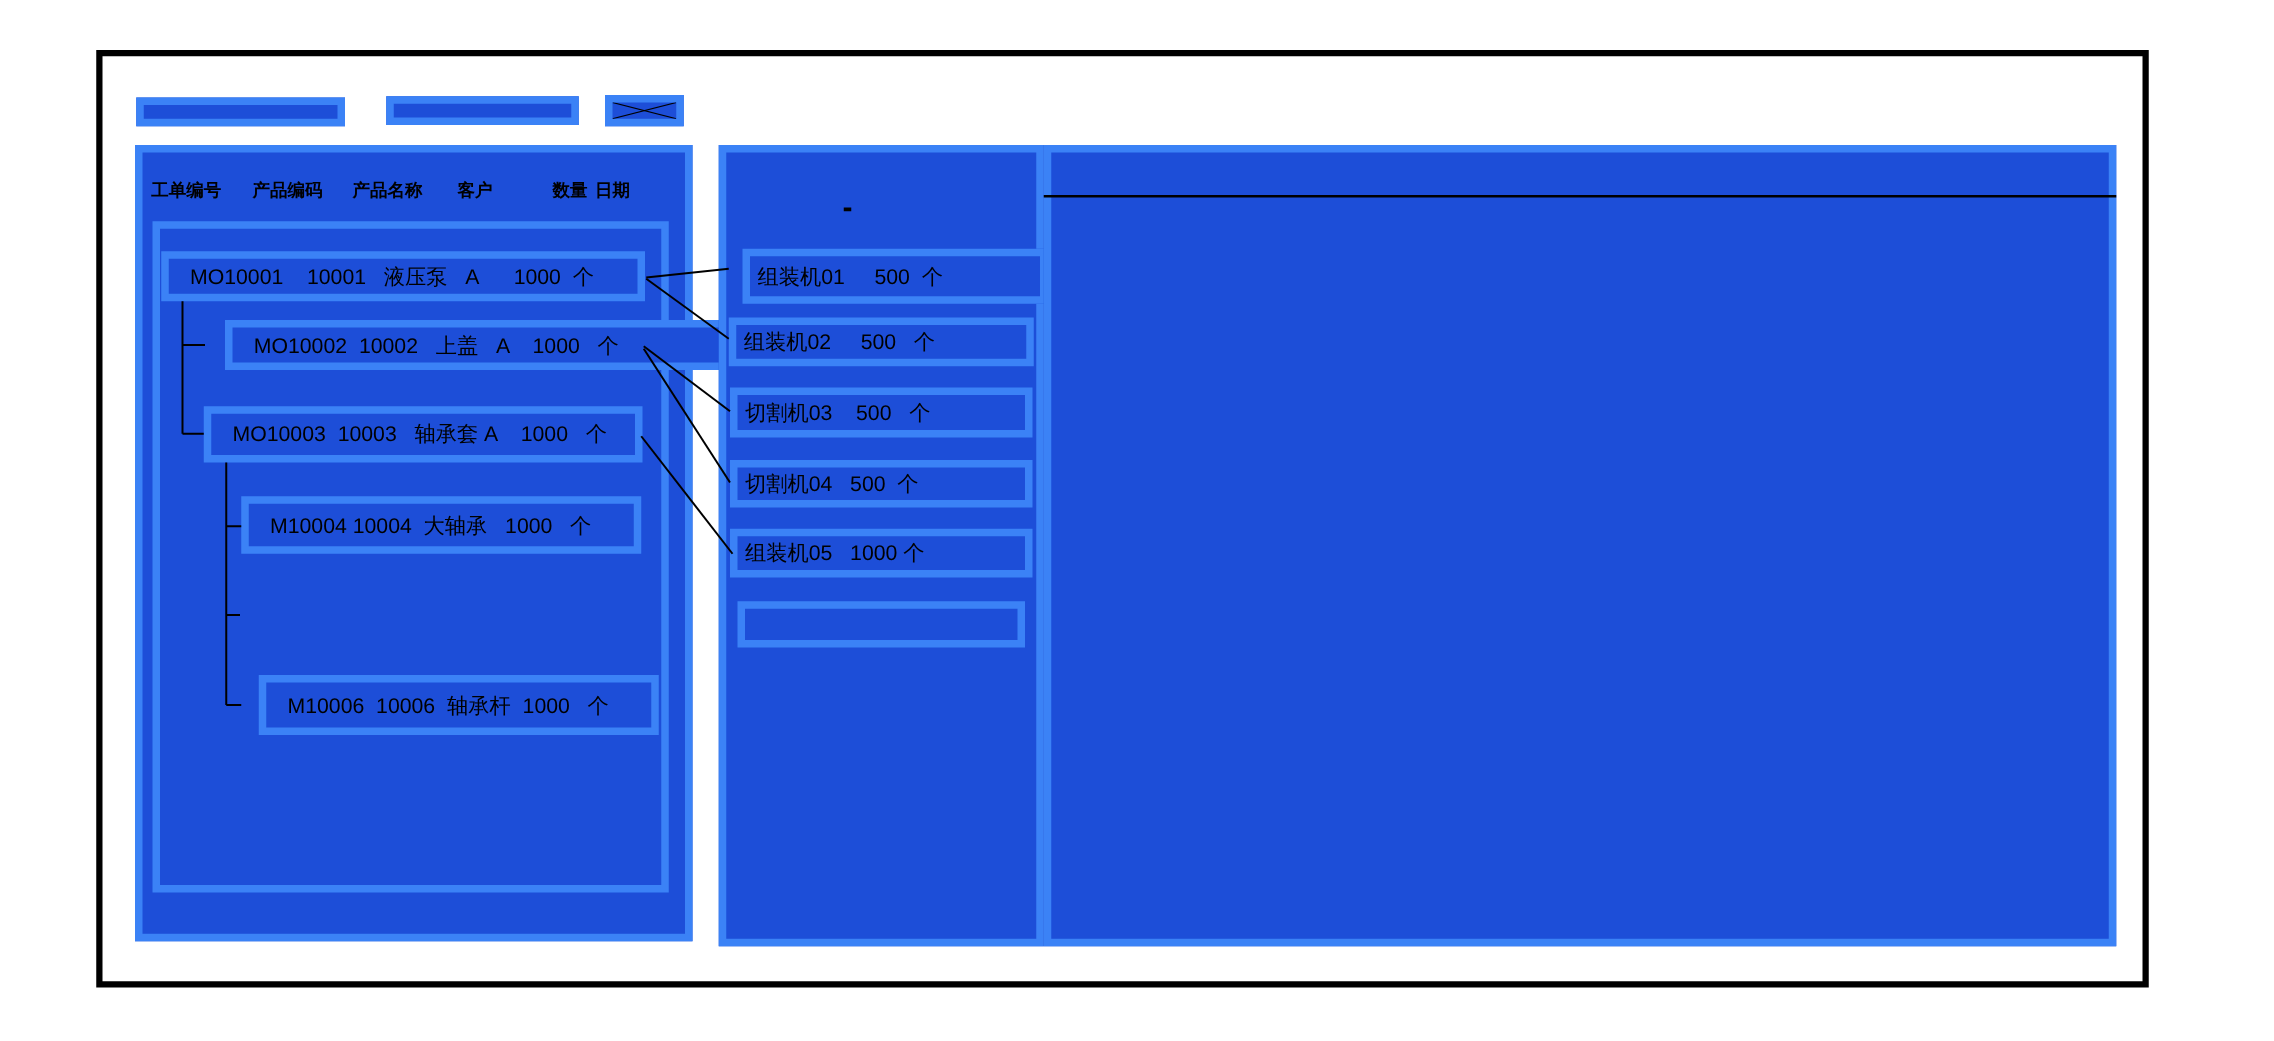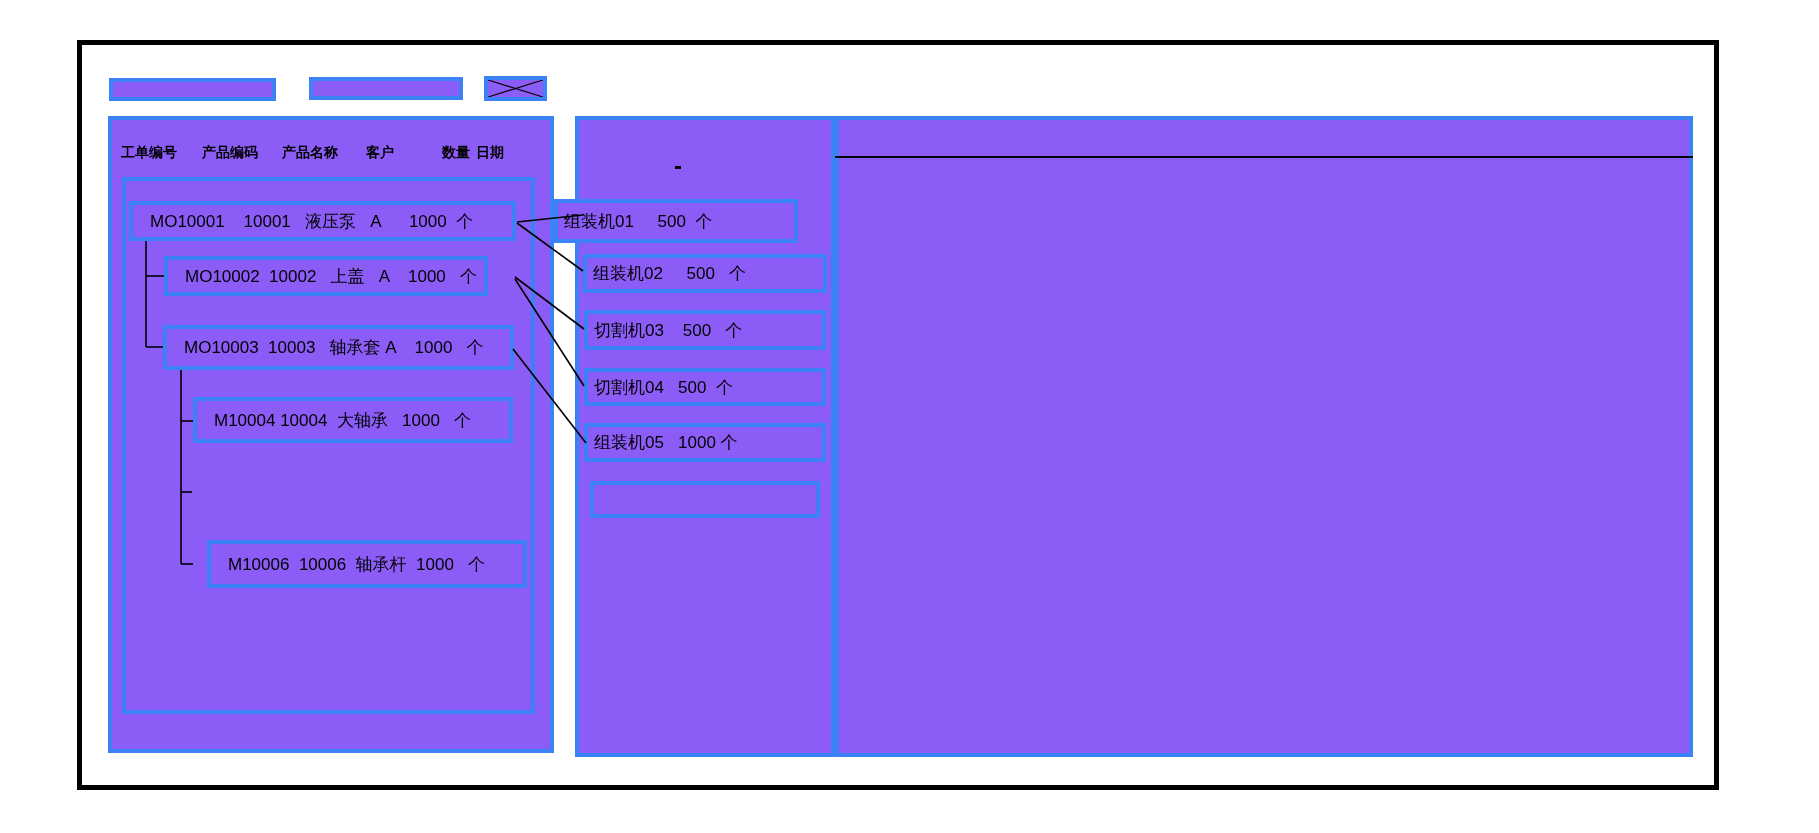--- a/index.html
+++ b/index.html
@@ -2,47 +2,47 @@
 <html><head>
 <meta charset="utf-8">
 <style>
   html,body{margin:0;padding:0;background:#ffffff;}
   body{font-family:"Liberation Sans","DejaVu Sans",sans-serif;color:#000;}
   #canvas{position:relative;width:1819px;height:833px;background:#fff;overflow:hidden;}
 
   .frame{position:absolute;left:77px;top:40px;width:1642px;height:750px;
          border:5px solid #000;box-sizing:border-box;background:#fff;}
 
-  .box{position:absolute;border:4px solid #3b82f6;box-sizing:border-box;background:#8b5cf6;}
+  .box{position:absolute;border:6px solid #3b82f6;box-sizing:border-box;background:#1d4ed8;}
 
   
   .tb1{left:109px;top:78px;width:167px;height:23px;}
   .tb2{left:309px;top:77px;width:154px;height:23px;}
   .xbox{left:484px;top:76px;width:63px;height:25px;}
   .xbox svg{display:block;width:100%;height:100%;}
 
   
   .left-panel{left:108px;top:116px;width:446px;height:637px;}
   .col-head{position:absolute;top:144px;font-size:14px;font-weight:bold;white-space:pre;}
   .ch0{left:121px;} .ch1{left:202px;} .ch2{left:282px;} .ch3{left:366px;} .ch4{left:442px;} .ch5{left:476px;font-family:Liberation Mono, monospace;}
   .tree-box{left:122px;top:177px;width:413px;height:537px;}
 
   .order{display:flex;align-items:center;font-size:17px;white-space:pre;padding-left:17px;}
   .o0{left:129px;top:201px;width:387px;height:40px;}
-  .o1{left:164px;top:256px;width:324px;height:40px;}
+  .o1{left:180px;top:256px;width:404px;height:40px;}
   .o2{left:163px;top:325px;width:351px;height:45px;}
   .o3{left:193px;top:397px;width:320px;height:46px;padding-left:17px;}
   .o4{left:192px;top:468px;width:321px;height:49px;}
   .o5{left:193px;top:540px;width:320px;height:48px;margin-left:14px;}
 
   
   .mid-panel{left:575px;top:116px;width:260px;height:641px;}
   .dash{position:absolute;left:675px;top:166px;width:6px;height:3px;background:#000;}
   .machine{display:flex;align-items:center;font-size:17px;white-space:pre;padding-left:6px;}
-  .m0{left:554px;top:199px;width:244px;height:44px;}
+  .m0{left:594px;top:199px;width:244px;height:44px;}
   .m1{left:583px;top:254px;width:244px;height:39px;}
   .m2{left:584px;top:310px;width:242px;height:40px;}
   .m3{left:584px;top:368px;width:242px;height:38px;}
   .m4{left:584px;top:423px;width:242px;height:39px;}
   .m5{left:590px;top:481px;width:230px;height:37px;}
 
   
   .right-panel{left:835px;top:116px;width:858px;height:641px;}
   .right-divider{position:absolute;left:835px;top:156px;width:858px;height:0;border-top:2px solid #000;}
 

